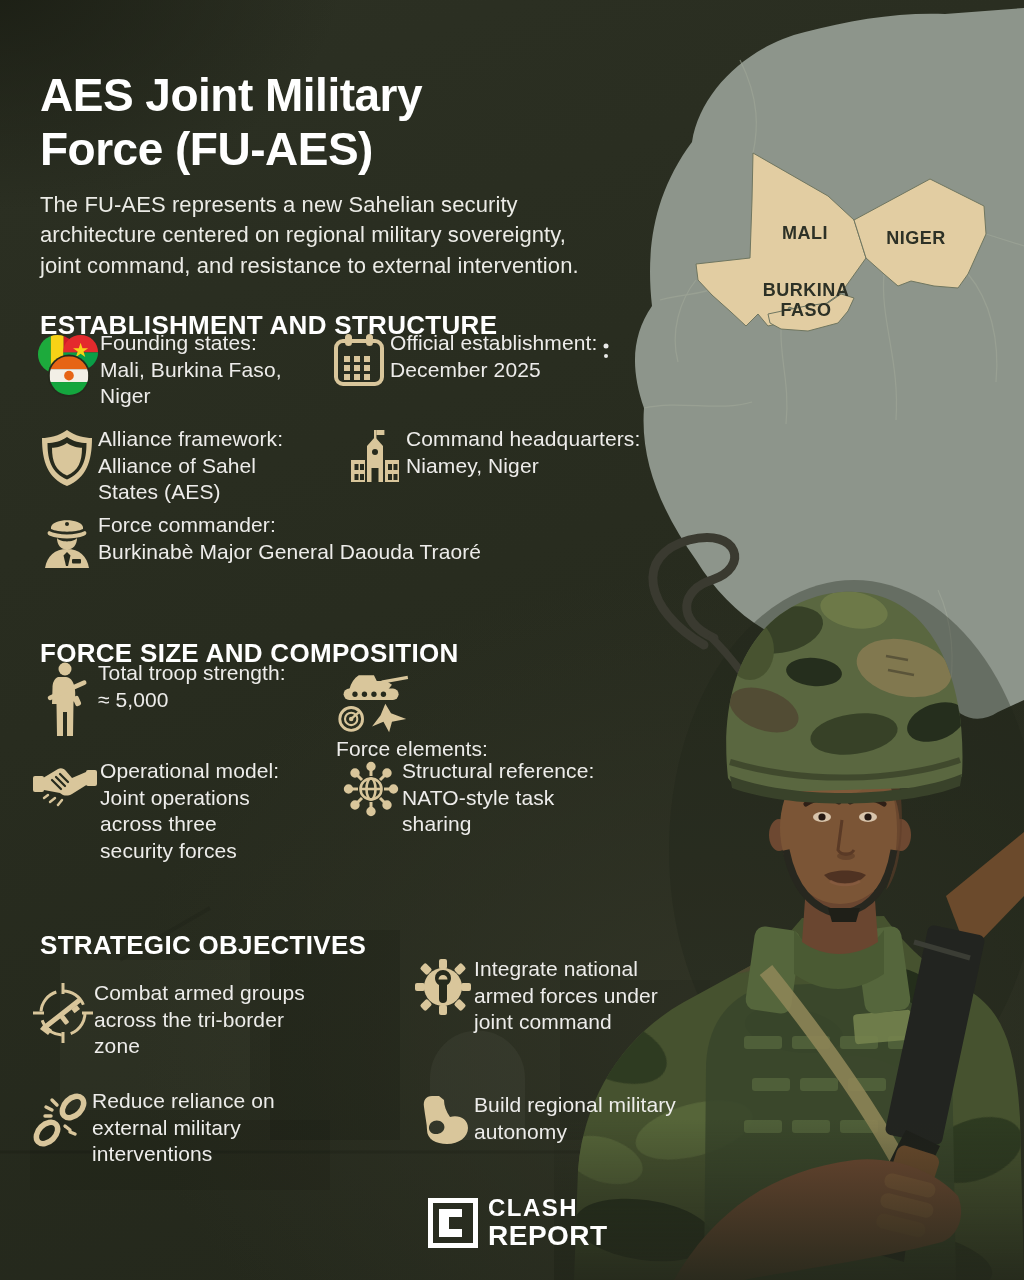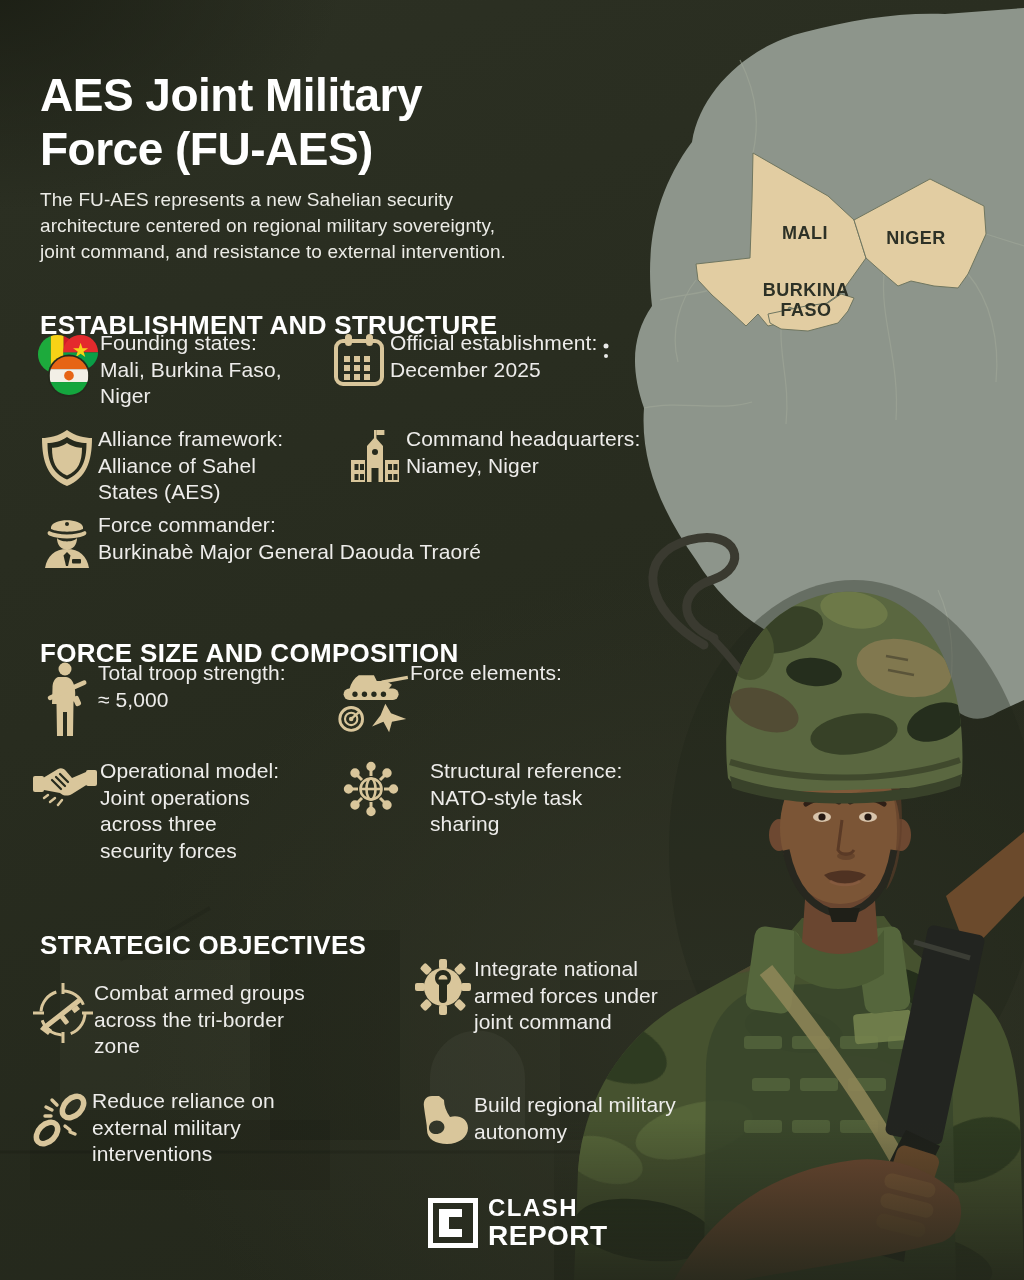--- a/index.html
+++ b/index.html
@@ -12,21 +12,21 @@
       linear-gradient(160deg,#2c3023 0%,#282c1f 45%,#23271b 100%);
   }
   .abs{position:absolute;}
   .ml{white-space:pre-line;}
   .page-title{
     left:40px;top:38px;width:620px;color:#ffffff;font-weight:bold;
     font-size:46px;line-height:1.17;letter-spacing:-0.5px;
   }
   .page-intro{
     left:40px;top:168px;width:600px;color:#ebebe6;
-    font-size:19px;line-height:1.38;letter-spacing:0.1px;
+    font-size:22px;line-height:1.38;letter-spacing:0.1px;
   }
   .sec-h{
     color:#ffffff;font-weight:bold;font-size:26px;letter-spacing:0.3px;
   }
   .item{display:flex;align-items:flex-start;}
   .ic{flex:0 0 62px;display:flex;justify-content:center;align-items:flex-start;padding-top:2px;}
   .tx{color:#edecea;font-size:21px;line-height:1.27;letter-spacing:0.1px;}
   .map-label{font-weight:bold;fill:#2d3126;letter-spacing:0.5px;}
   .brand{left:428px;top:1196px;display:flex;align-items:center;gap:10px;}
   .brand-words{display:flex;flex-direction:column;justify-content:flex-start;line-height:1;}
@@ -344,21 +344,21 @@
           <rect x="30" y="34" width="6" height="10" rx="2" transform="rotate(-24 33 39)"></rect>
         </g>
       </svg>
     </div>
     <div class="tx">
       <div class="ml">Total troop strength:</div>
       <div class="ml">≈ 5,000</div>
     </div>
   </div>
 
-  <div class="abs z6 item" style="left:336px;top:660px;width:330px;">
+  <div class="abs z6 item" style="left:336px;top:660px;width:330px;flex-direction:column;">
     <div class="ic" style="flex-basis:70px;">
       <svg width="74" height="74" viewBox="0 0 78 74">
         <g fill="#d9c69b">
           <path d="M24,12 h16 l3,6 h10 l6,4 -4,5 H14 C16,20 19,15 24,12 Z"></path>
           <rect x="48" y="15" width="28" height="3.4" transform="rotate(-10 62 17)"></rect>
           <rect x="8" y="26" width="58" height="12" rx="6"></rect>
         </g>
         <g fill="#262a1d">
           <circle cx="20" cy="32" r="2.8"></circle>
             <circle cx="30" cy="32" r="2.8"></circle>
@@ -400,21 +400,21 @@
       </svg>
     </div>
     <div class="tx">
       <div class="ml">Operational model:</div>
       <div class="ml">Joint operations
 across three
 security forces</div>
     </div>
   </div>
 
-  <div class="abs z6 item" style="left:340px;top:758px;width:320px;gap:28px;">
+  <div class="abs z6 item" style="left:340px;top:758px;width:320px;">
     <div class="ic">
       <svg width="58" height="58" viewBox="0 0 58 58">
         <g stroke="#d9c69b" stroke-width="2.6" fill="none">
           <circle cx="29" cy="29" r="10.5"></circle>
           <ellipse cx="29" cy="29" rx="4.5" ry="10.5"></ellipse>
           <path d="M18.5,29 H39.5"></path>
         </g>
         <g stroke="#d9c69b" stroke-width="3" fill="#d9c69b">
           <path d="M29,16 V9"></path>
             <circle cx="29" cy="6.5" r="3.2"></circle>

